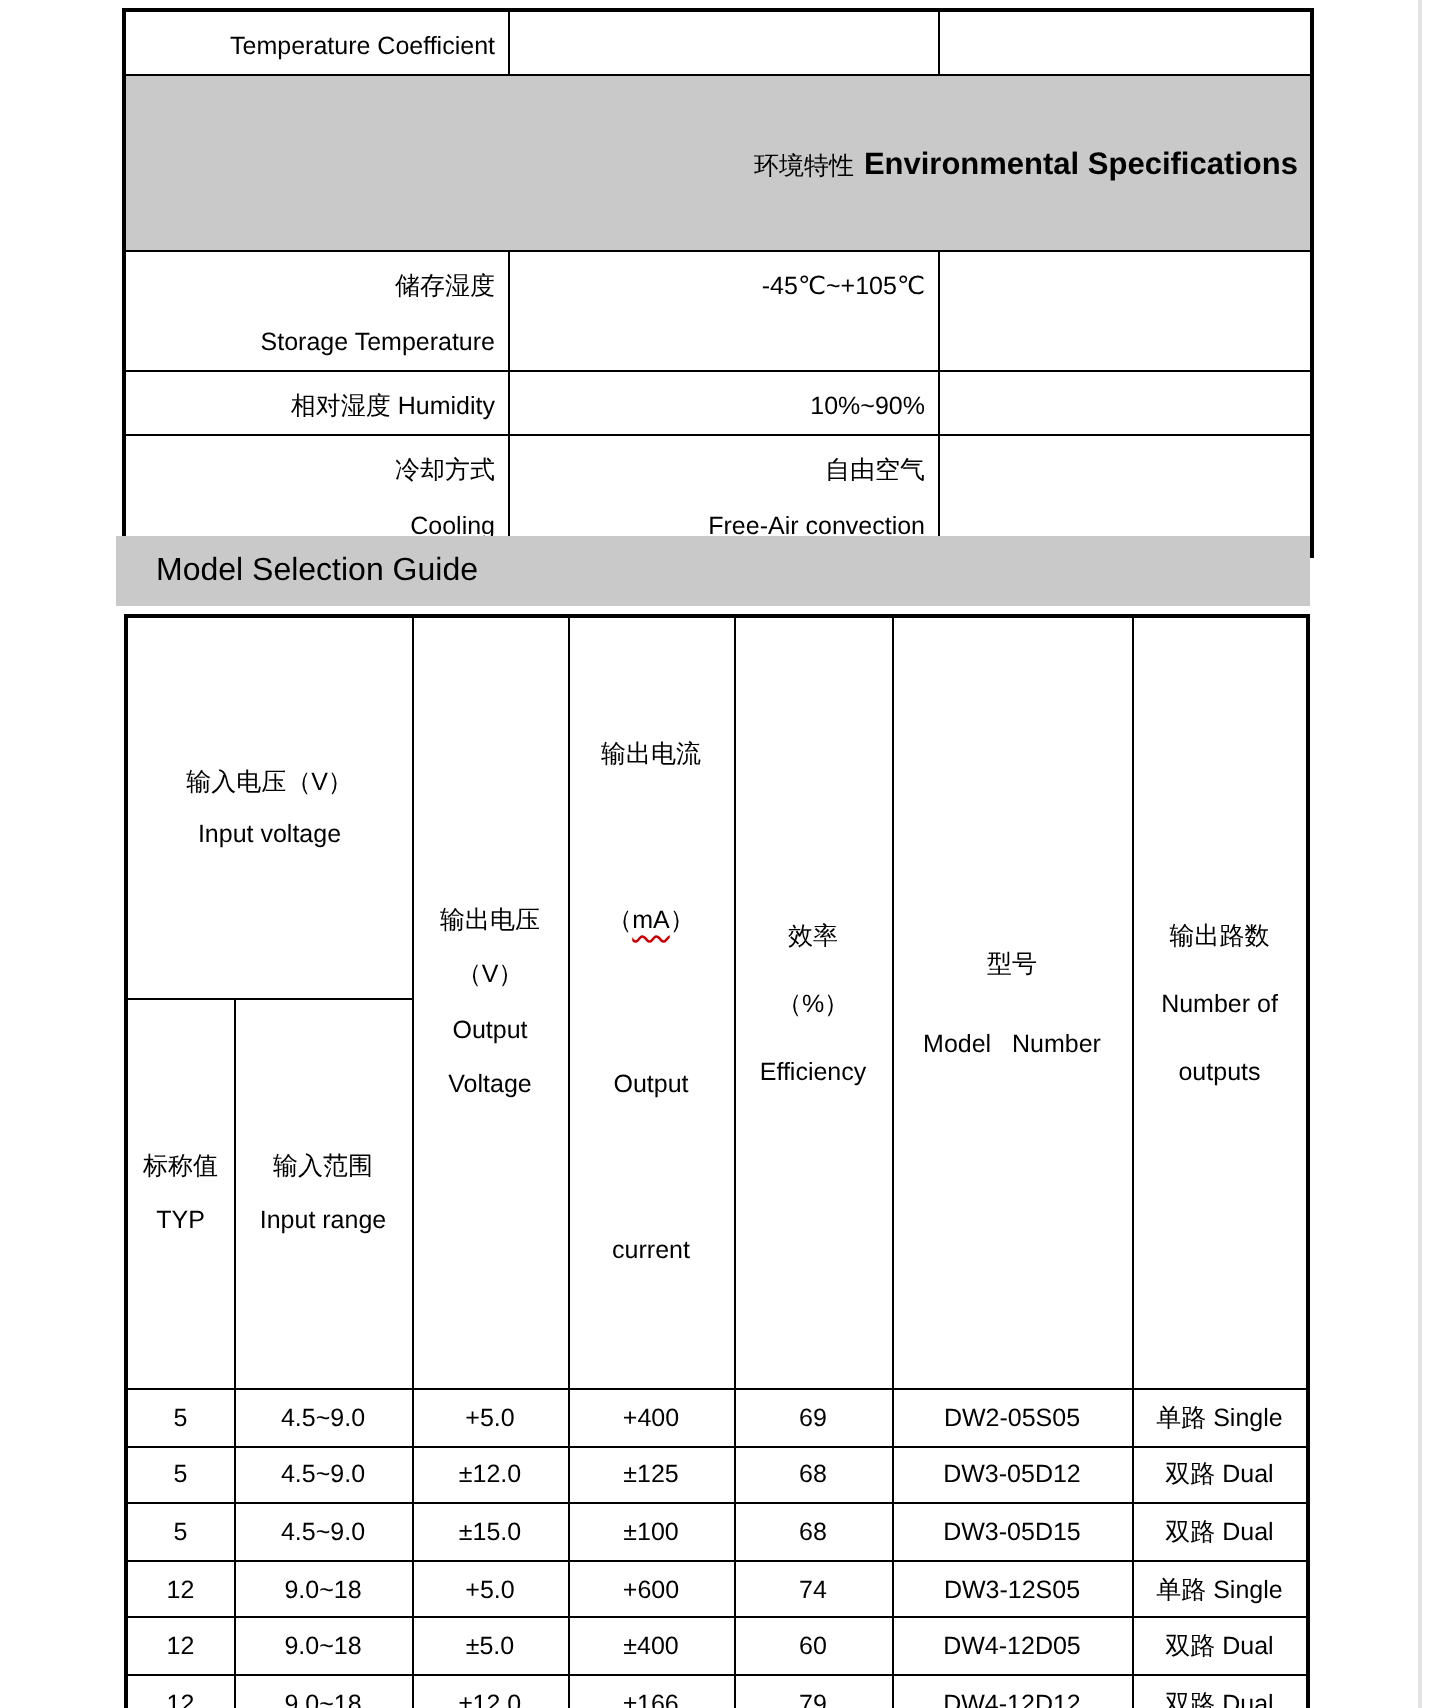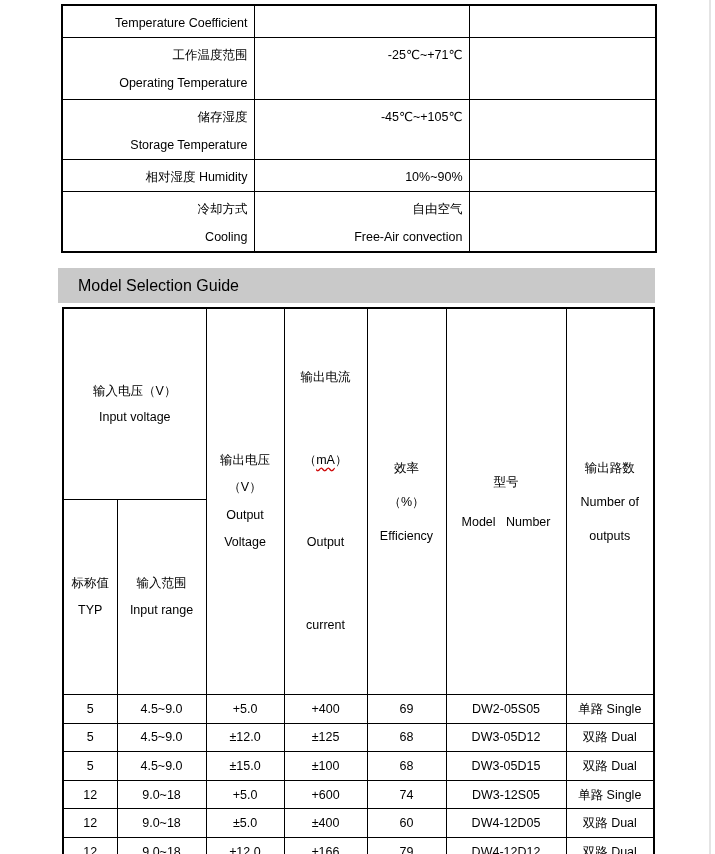--- a/index.html
+++ b/index.html
@@ -89,25 +89,24 @@
       <col style="width:192px">
         <col style="width:215px">
         <col style="width:187px">
     </colgroup>
     <tbody>
         <tr class="h29">
       <td>Temperature Coefficient</td>
       <td></td>
       <td></td>
     </tr>
-    <tr class="h62">
-      <td>工作温度范围
-Operating Temperature</td>
-      <td>-25℃~+71℃</td>
-      <td></td>
+    <tr class="h32">
+      <td colspan="3" class="band-cell">
+        <span class="band-zh">环境特性</span><span class="band-en">Environmental Specifications</span>
+      </td>
     </tr>
     <tr class="h56">
       <td>储存湿度
 Storage Temperature</td>
       <td>-45℃~+105℃</td>
       <td></td>
     </tr>
     <tr class="h30">
       <td>相对湿度 Humidity</td>
       <td>10%~90%</td>

